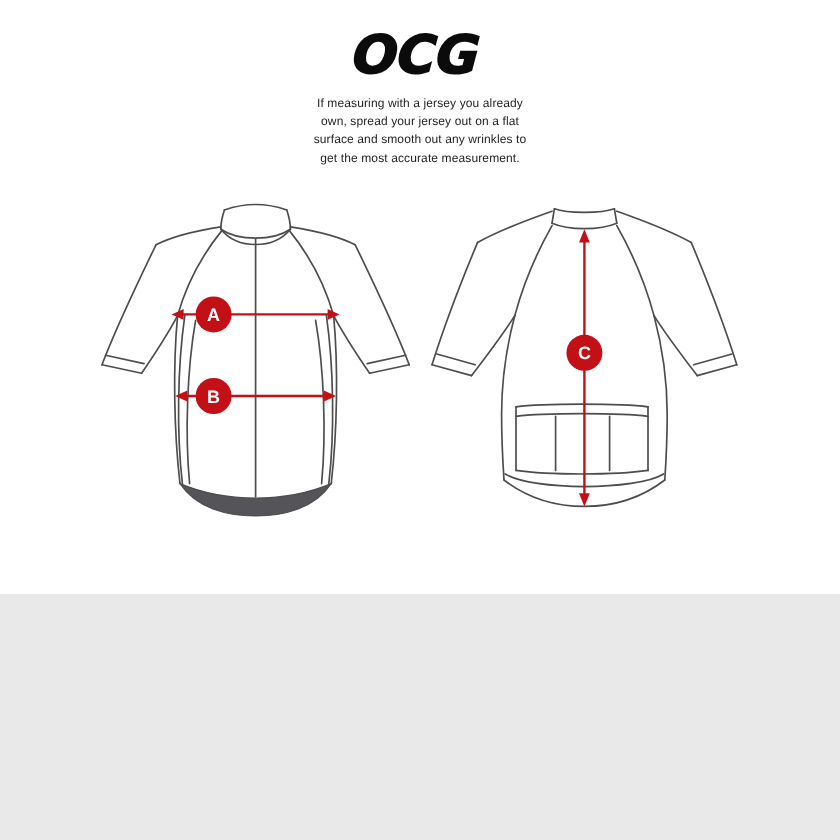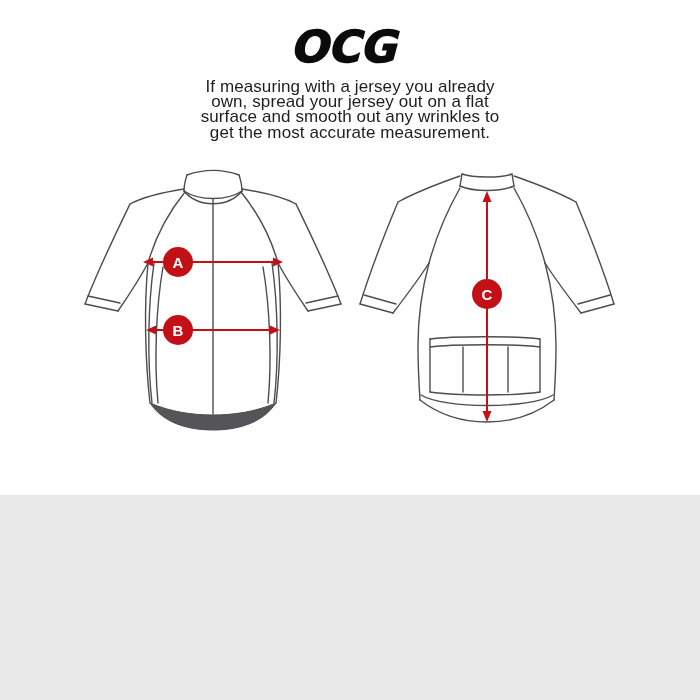--- a/index.html
+++ b/index.html
@@ -10,21 +10,21 @@
   .logo{
     position:absolute;top:22px;left:0;width:694px;height:50px;
     text-align:center;font-family:"DejaVu Sans",sans-serif;
     font-size:44px;line-height:50px;font-weight:bold;font-style:italic;
     color:#0b0b0b;letter-spacing:0px;
     -webkit-text-stroke:1.4px #0b0b0b;
     transform:skewX(-4deg);
   }
   .intro{
     position:absolute;top:79px;left:170px;width:360px;
-    text-align:center;font-size:17px;line-height:15.2px;color:#1e1e1e;
+    text-align:center;font-size:10px;line-height:15.2px;color:#1e1e1e;
     white-space:pre-line;letter-spacing:.1px;
   }
   svg.jersey{position:absolute;}
   svg.front{left:68px;top:165px;width:292px;height:282px;}
   svg.back{left:352px;top:165px;width:290px;height:285px;}
   .outline path, .outline line{fill:none;stroke:#4d4d4d;stroke-width:1.4;stroke-linecap:round;stroke-linejoin:round;}
   .hem-fill{fill:#545459;stroke:#4d4d4d;stroke-width:1;}
   .measure-line{stroke:#c31017;stroke-width:2;}
   .measure-head{fill:#c31017;}
   .marker-circle{fill:#c31017;}

